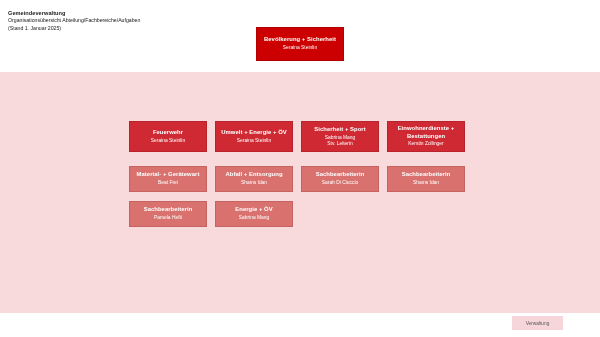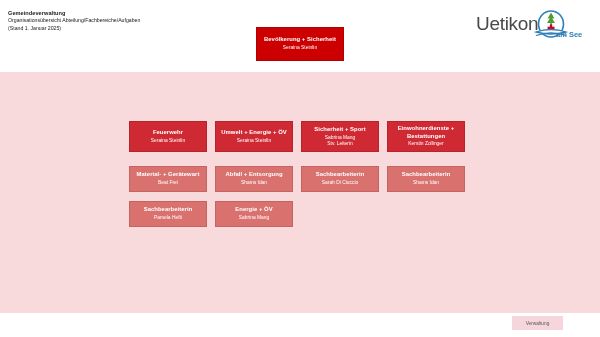--- a/index.html
+++ b/index.html
@@ -150,40 +150,20 @@
 <body>
 
 <div id="header">
 
   <div id="header-text">
     <div class="line1">Gemeindeverwaltung</div>
     <div class="line2">Organisationsübersicht Abteilung/Fachbereiche/Aufgaben</div>
     <div class="line3">(Stand 1. Januar 2025)</div>
   </div>
 
-  <div id="logo">
-    <div id="logo-wordmark">Uetikon</div>
-    <div id="logo-emblem">
-      <svg width="38" height="34" viewBox="0 0 38 34" xmlns="http://www.w3.org/2000/svg">
-
-        <ellipse cx="19" cy="16" rx="12.5" ry="13" fill="#ffffff" stroke="#2e7fb8" stroke-width="1.6"></ellipse>
-
-        <polygon points="19,4.5 15.6,10.5 22.4,10.5" fill="#4f9c32"></polygon>
-        <polygon points="19,8.5 15,15 23,15" fill="#4f9c32"></polygon>
-        <rect x="18.3" y="14.5" width="1.5" height="3" fill="#4f9c32"></rect>
-
-        <rect x="17.9" y="16.4" width="2.3" height="7" fill="#d0021b"></rect>
-        <rect x="15.6" y="18.7" width="6.9" height="2.3" fill="#d0021b"></rect>
-
-        <path d="M4 24 Q19 19 34 24 Q19 28 4 24 Z" fill="#ffffff" stroke="#2e7fb8" stroke-width="1.3"></path>
-        <path d="M4 27.5 Q19 22.5 34 27.5" fill="none" stroke="#2e7fb8" stroke-width="1.3"></path>
-      </svg>
-    </div>
-    <div id="logo-sub">am See</div>
-  </div>
 </div>
 
 <div id="chart-area"></div>
 
 <div class="node top" style="left:256px; top:27px; width:88px; height:34px;">
   <div class="title">Bevölkerung + Sicherheit</div>
   <div class="person">Seraina Steinlin</div>
 </div>
 
 <div class="node level1" style="left:129px; top:121px; width:78px; height:31px;">

